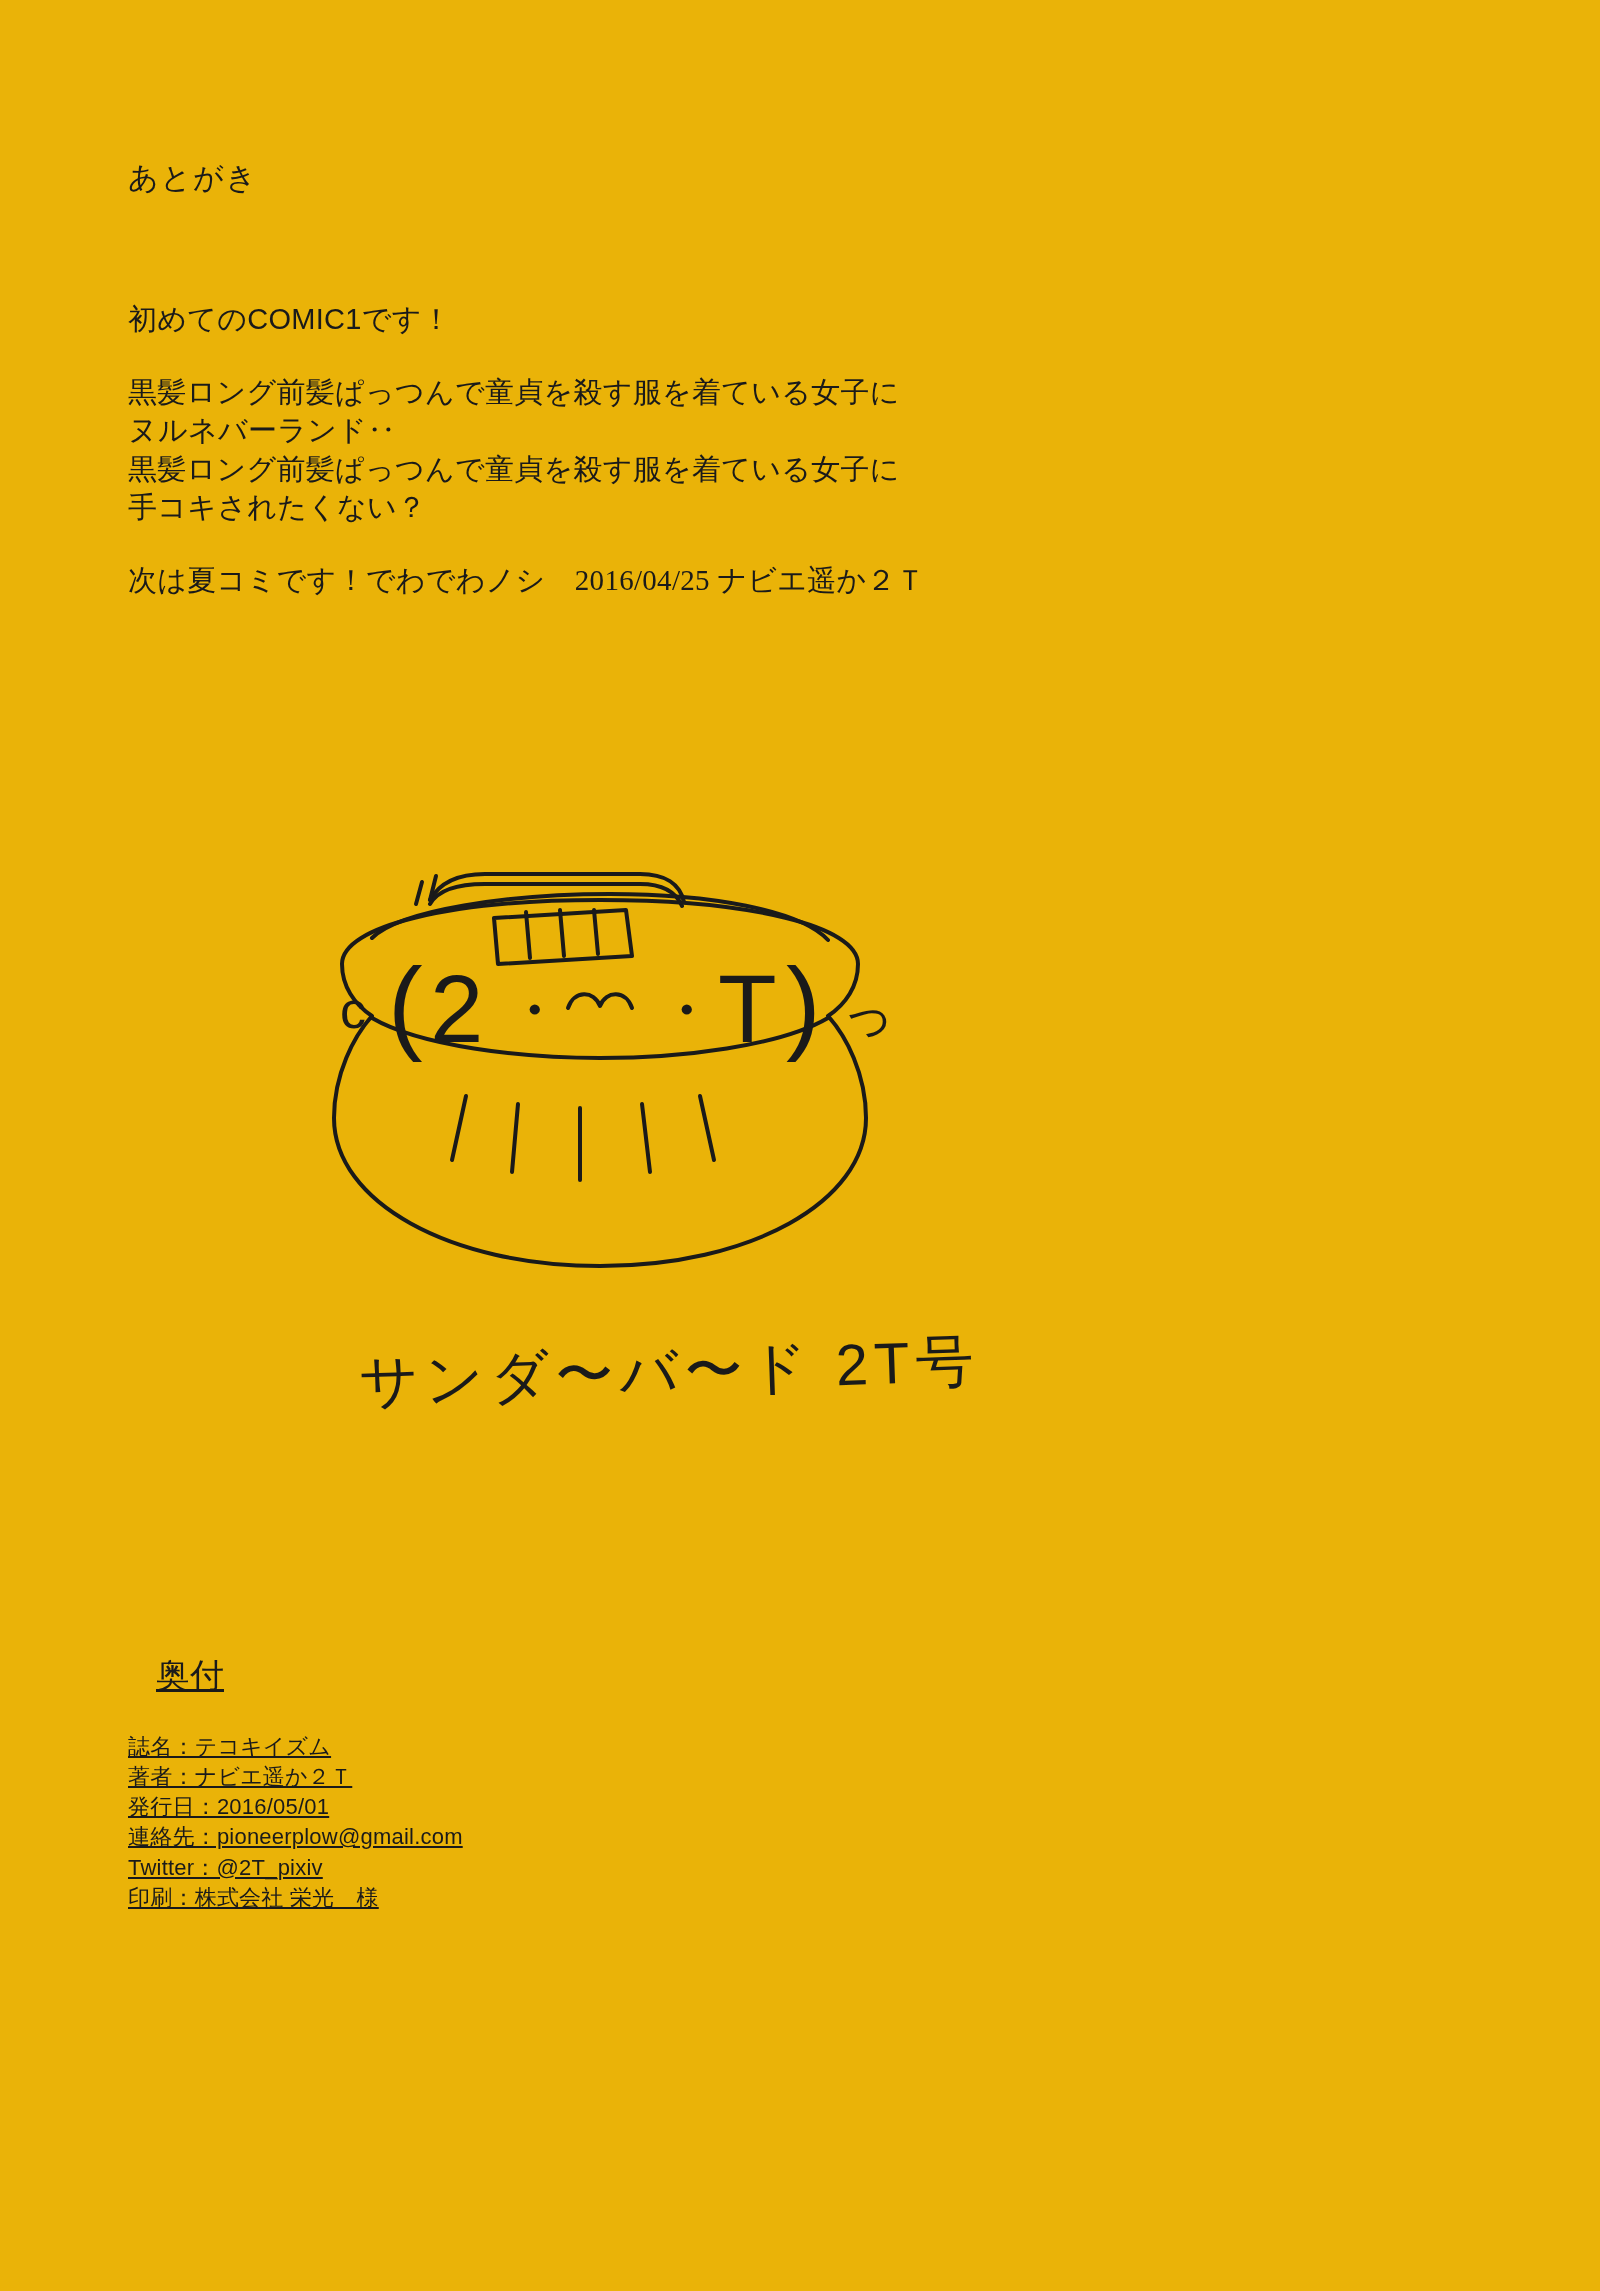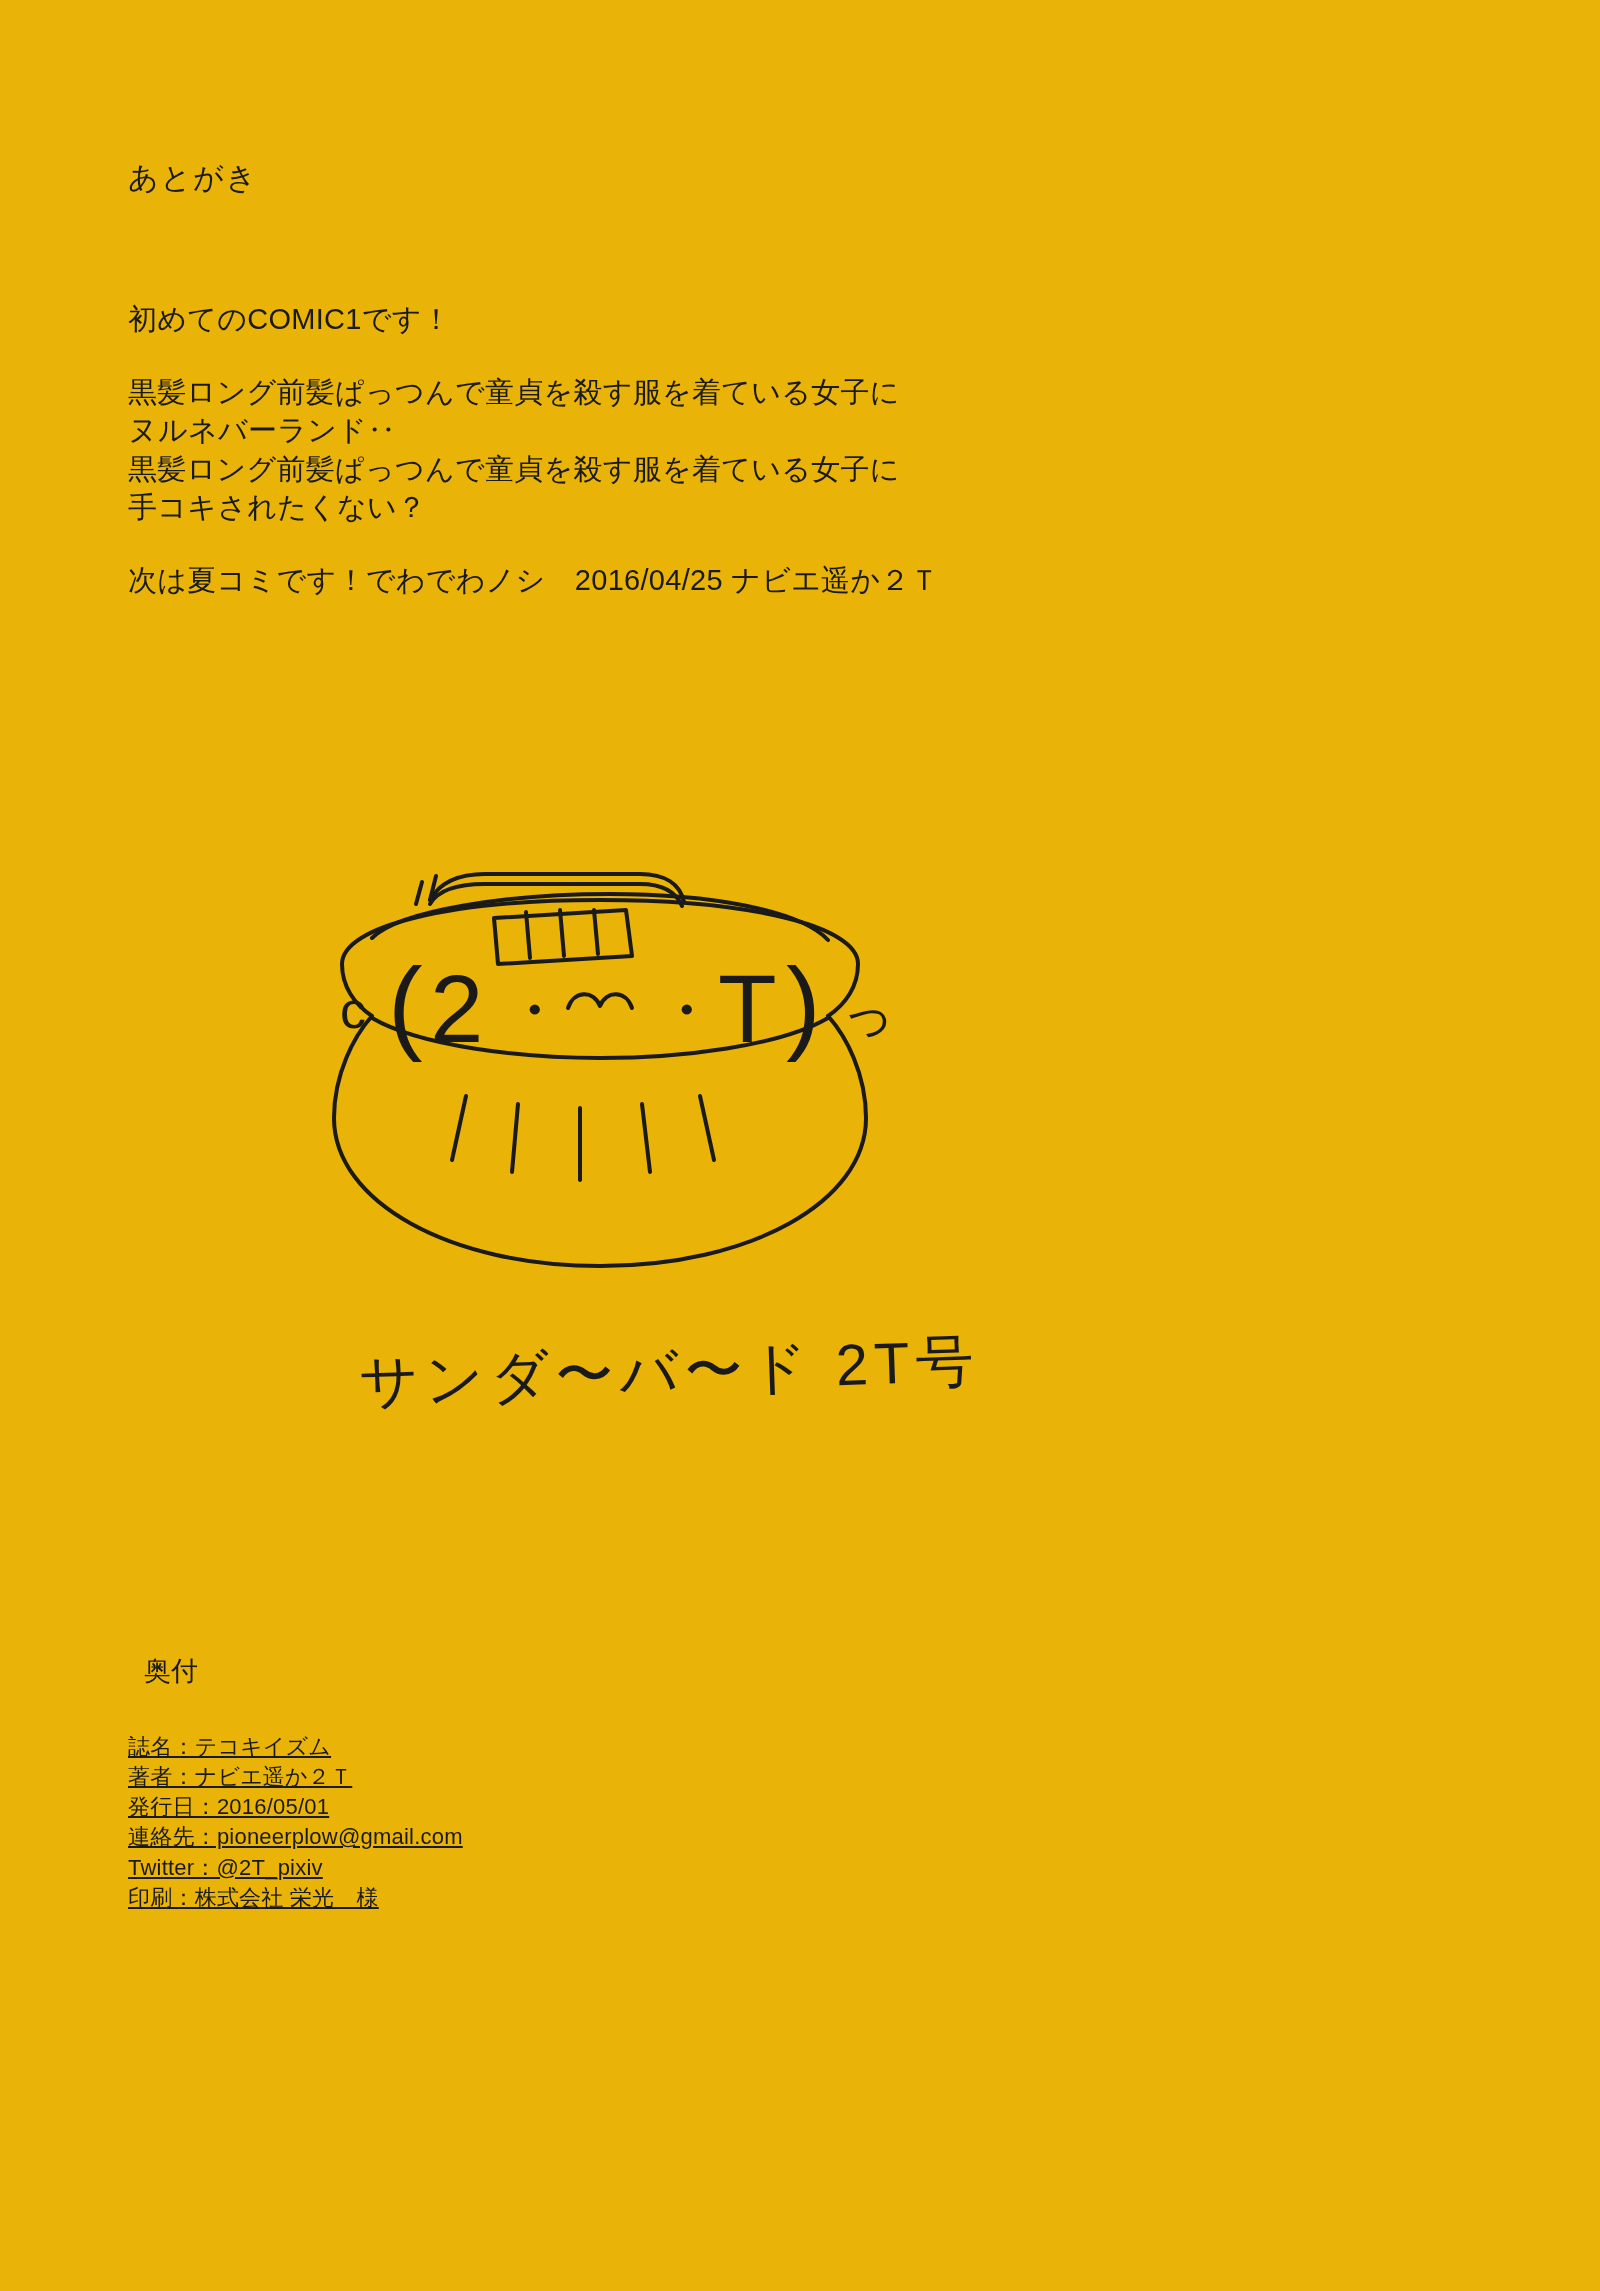--- a/index.html
+++ b/index.html
@@ -42,43 +42,45 @@
   .para:last-child {
     margin-bottom: 0;
   }
   .line {
     font-size: 29px;
     line-height: 1.33;
     white-space: pre;
     letter-spacing: 0.01em;
   }
   .para.spaced-top {
+    font-family: Liberation Serif, serif;
   }
 
   
   .doodle {
     position: absolute;
     left: 280px;
     top: 860px;
     width: 840px;
     height: 650px;
   }
   .doodle svg {
     display: block;
     width: 100%;
     height: 100%;
   }
 
   
   .colophon-heading {
     position: absolute;
-    left: 144px;
+    left: 156px;
     top: 1653px;
-    font-size: 27px;
+    font-size: 34px;
     white-space: pre;
+    text-decoration: underline;
   }
   .colophon-list {
     position: absolute;
     left: 128px;
     top: 1732px;
     width: 1200px;
   }
   .colophon-row {
     font-size: 22px;
     line-height: 1.37;

